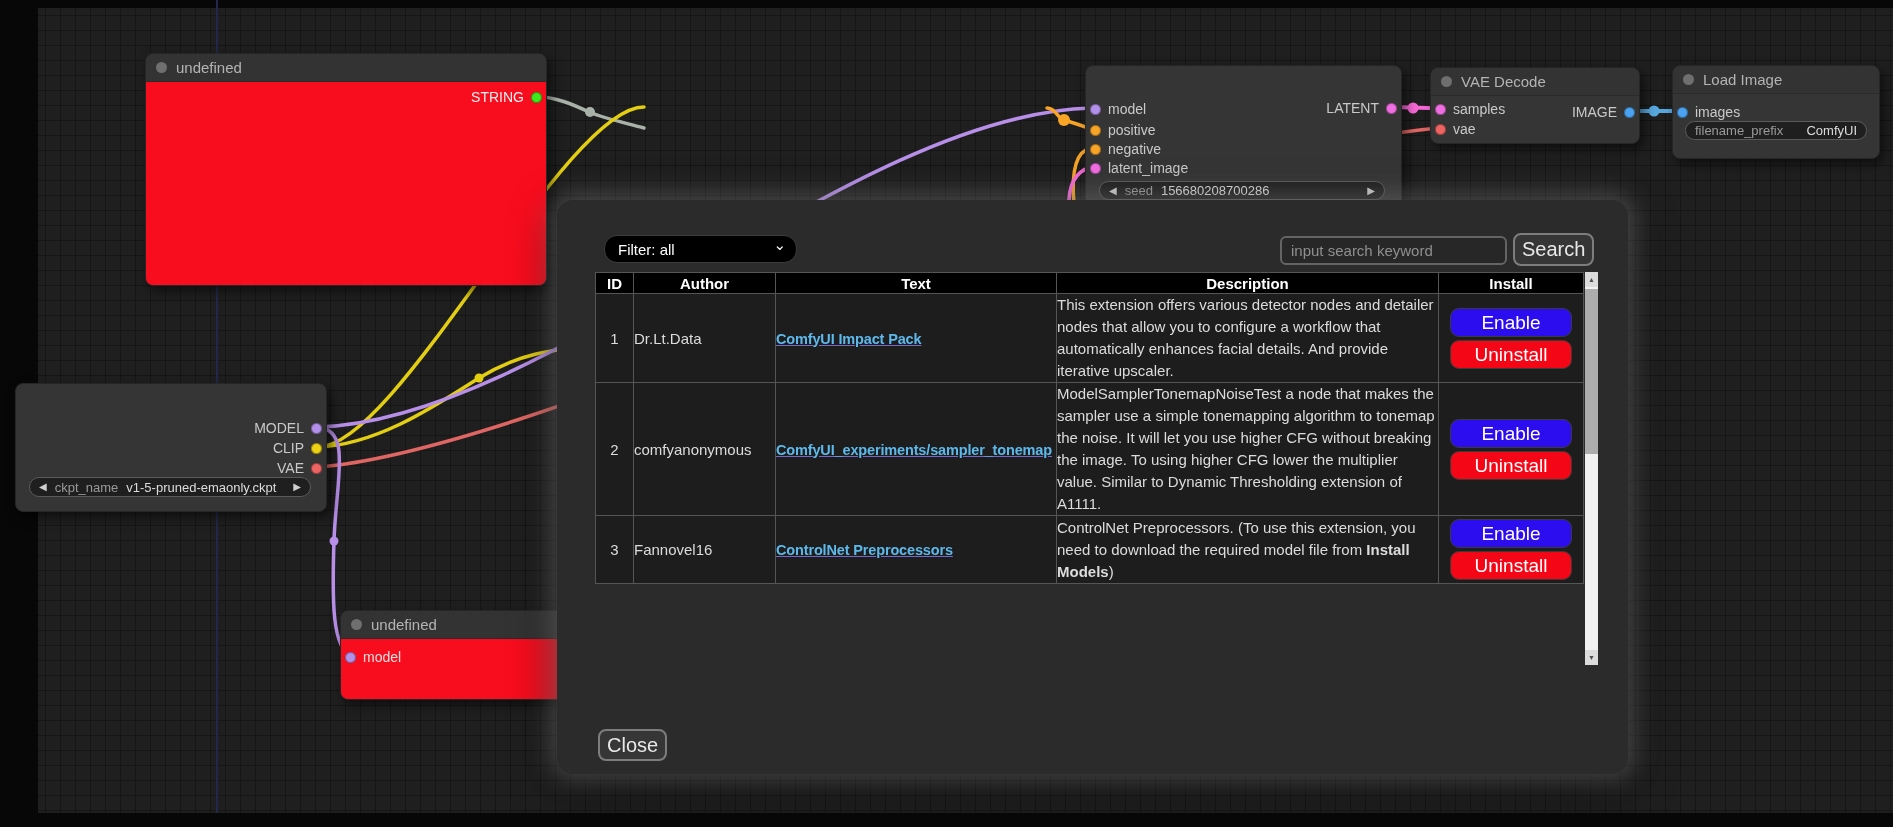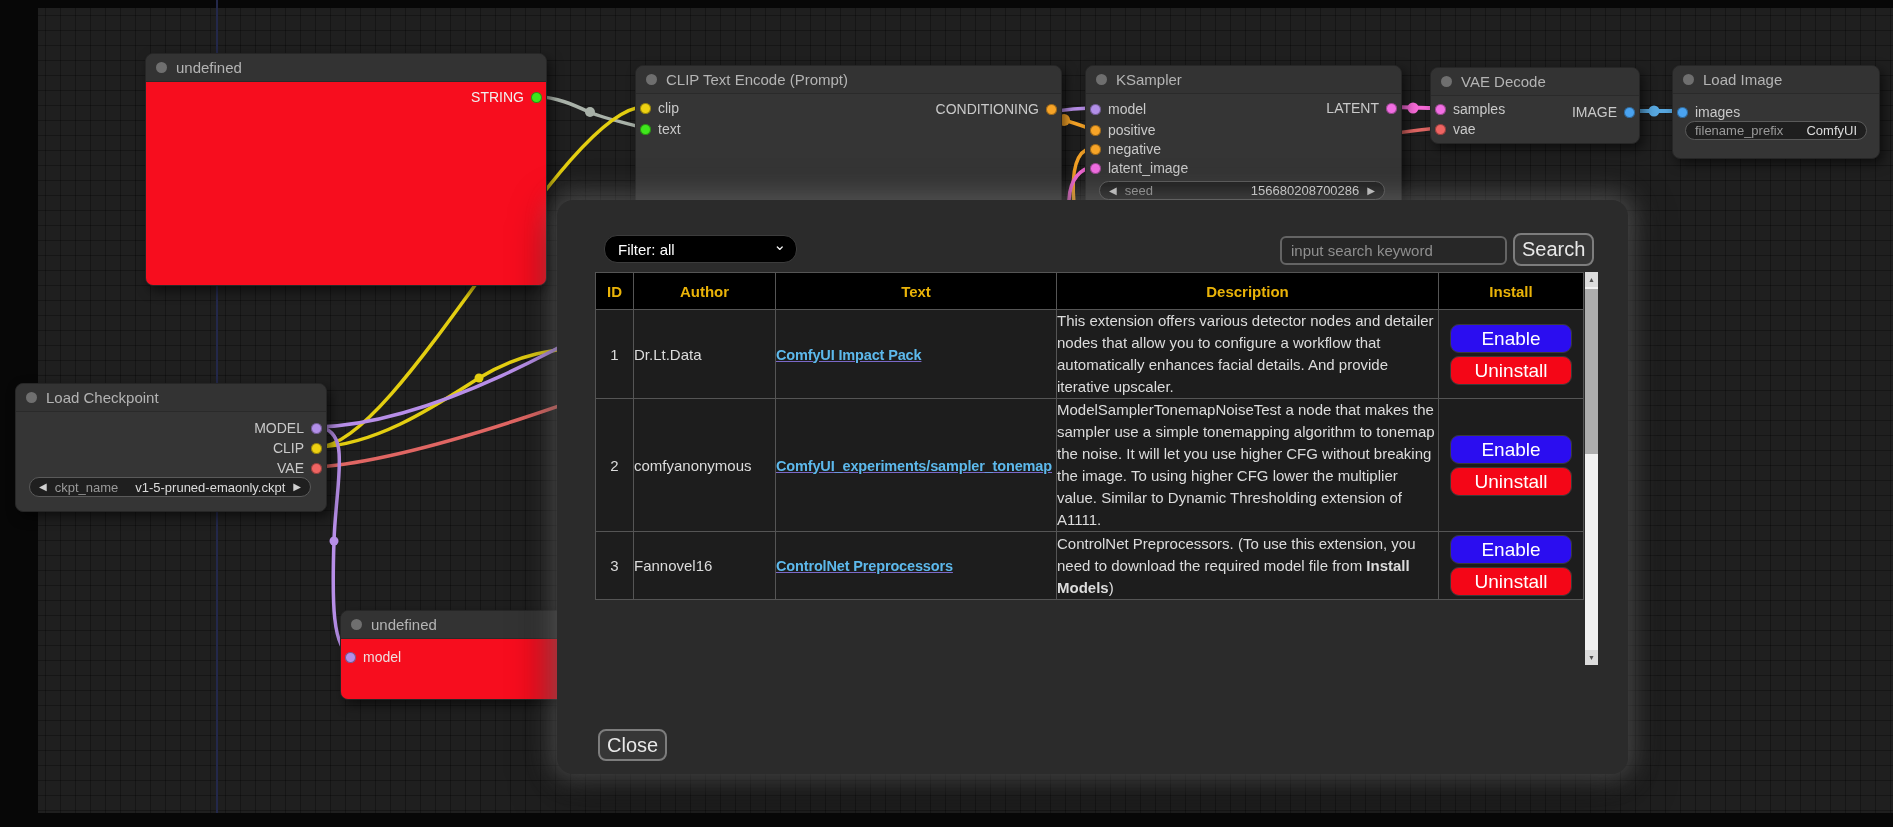--- a/index.html
+++ b/index.html
@@ -26,21 +26,21 @@
   .node-body-red{position:absolute;left:0;right:0;top:28px;bottom:0;border-radius:0 0 7px 7px;}
   .port{position:absolute;display:flex;align-items:center;gap:7px;height:20px;}
   .port.in{left:4px;}
   .port.out{right:4px;flex-direction:row-reverse;}
   .port-dot{width:11px;height:11px;border-radius:50%;box-shadow:inset 0 0 0 1px rgba(0,0,0,.35);flex:0 0 auto;}
   .port-label{font-size:14px;color:#c9c9c9;white-space:nowrap;}
   .widget{position:absolute;height:19px;background:#1f1f1f;border:1px solid #5a5a5a;border-radius:11px;
         display:flex;align-items:center;padding:0 9px;box-sizing:border-box;gap:8px;}
   .widget-arrow{font-size:10px;color:#cfcfcf;line-height:1;}
   .widget-label{font-size:13px;color:#9a9a9a;white-space:nowrap;}
-  .widget-value{font-size:13px;color:#dcdcdc;white-space:nowrap;flex:1;text-align:right;}
+  .widget-value{font-size:13px;color:#dcdcdc;white-space:nowrap;flex:1;text-align:left;}
   .widget.no-arrows .widget-value{text-align:right;}
 
   
   #modal{position:absolute;left:557px;top:200px;width:1071px;height:574px;background:#2b2b2b;
         border-radius:16px;box-shadow:0 0 26px 6px rgba(195,195,195,.30),0 12px 45px rgba(0,0,0,.65);}
   #filter-wrap{position:absolute;left:47px;top:35px;width:193px;height:28px;}
   #filter-select{width:100%;height:100%;background:#000;color:#fff;border:1px solid #3c3c3c;
         border-radius:13px;padding:0 26px 0 13px;font-size:15px;appearance:none;-webkit-appearance:none;
         font-family:inherit;}
   #filter-chevron{position:absolute;right:11px;top:1px;color:#fff;font-size:15px;pointer-events:none;}
@@ -48,21 +48,21 @@
         background:#272727;border:2px solid #646464;border-radius:6px;color:#ddd;padding:0 9px;
         font-size:15px;font-family:inherit;}
   #search-input::placeholder{color:#8f8f8f;}
   .dlg-btn{background:#363636;border:2px solid #7d7d7d;border-radius:8px;color:#e8e8e8;
         font-size:20px;font-family:inherit;padding:1px 7px;line-height:1.35;}
   #search-btn{position:absolute;left:956px;top:33px;height:33px;}
   #close-btn{position:absolute;left:41px;top:529px;height:32px;}
 
   #grid-wrap{position:absolute;left:38px;top:72px;width:1003px;height:393px;}
   #ext-table{position:absolute;left:0;top:0;width:988px;border-collapse:collapse;table-layout:fixed;}
-  #ext-table th{background:#000;color:#eab308;font-size:15px;font-weight:bold;height:20px;padding:8px;
+  #ext-table th{background:#000;color:#ffffff;font-size:15px;font-weight:bold;height:20px;padding:0;
         border:1px solid #555;}
   #ext-table td{background:#1d1d1d;color:#dcdcdc;font-size:15px;border:1px solid #555;
         vertical-align:middle;padding:0;}
   td.c-id{text-align:center;}
   td.c-author{padding-left:8px;}
   td.c-name{padding-left:8px;}
   td.c-name a{color:#5db9ec;font-weight:bold;font-size:14.5px;letter-spacing:-0.15px;
         text-decoration:underline;text-decoration-color:#7a68c8;cursor:pointer;white-space:nowrap;}
   td.c-desc{font-size:13.5px;line-height:22px;padding:2px 4px;vertical-align:top;color:#e0e0e0;}
   td.c-install{text-align:center;}
@@ -111,44 +111,22 @@
       <span class="node-dot"></span>
       <span class="node-title">undefined</span>
     </div>
     <div class="node-body-red" style="background-color: rgb(247, 13, 30);"></div>
     <div class="port out" style="top:33px;">
       <span class="port-dot" style="background-color: rgb(63, 231, 28);"></span>
       <span class="port-label" style="color:#f0f0f0;">STRING</span>
     </div>
   </div>
 
-  <div class="node" style="left:635px;top:65px;width:425px;height:240px;">
-    <div class="node-header">
-      <span class="node-dot"></span>
-      <span class="node-title">CLIP Text Encode (Prompt)</span>
-    </div>
-    <div class="port in" style="top:32px;">
-      <span class="port-dot" style="background-color: rgb(237, 209, 18);"></span>
-      <span class="port-label">clip</span>
-    </div>
-    <div class="port in" style="top:53px;">
-      <span class="port-dot" style="background-color: rgb(63, 231, 28);"></span>
-      <span class="port-label">text</span>
-    </div>
-    <div class="port out" style="top:33px;">
-      <span class="port-dot" style="background-color: rgb(247, 164, 39);"></span>
-      <span class="port-label">CONDITIONING</span>
-    </div>
-  </div>
 
   <div class="node" style="left:1085px;top:65px;width:315px;height:270px;">
-    <div class="node-header">
-      <span class="node-dot"></span>
-      <span class="node-title">KSampler</span>
-    </div>
     <div class="port in" style="top:33px;">
       <span class="port-dot" style="background-color: rgb(178, 143, 232);"></span>
       <span class="port-label">model</span>
     </div>
     <div class="port in" style="top:54px;">
       <span class="port-dot" style="background-color: rgb(247, 164, 39);"></span>
       <span class="port-label">positive</span>
     </div>
     <div class="port in" style="top:73px;">
       <span class="port-dot" style="background-color: rgb(247, 164, 39);"></span>
@@ -198,24 +176,20 @@
       <span class="port-dot" style="background-color: rgb(74, 163, 240);"></span>
       <span class="port-label">images</span>
     </div>
     <div class="widget no-arrows" style="left:12px;top:55px;width:182px;">
       <span class="widget-label">filename_prefix</span>
       <span class="widget-value">ComfyUI</span>
     </div>
   </div>
 
   <div class="node" style="left:15px;top:383px;width:310px;height:127px;">
-    <div class="node-header">
-      <span class="node-dot"></span>
-      <span class="node-title">Load Checkpoint</span>
-    </div>
     <div class="port out" style="top:34px;">
       <span class="port-dot" style="background-color: rgb(178, 143, 232);"></span>
       <span class="port-label">MODEL</span>
     </div>
     <div class="port out" style="top:54px;">
       <span class="port-dot" style="background-color: rgb(237, 209, 18);"></span>
       <span class="port-label">CLIP</span>
     </div>
     <div class="port out" style="top:74px;">
       <span class="port-dot" style="background-color: rgb(238, 100, 98);"></span>

